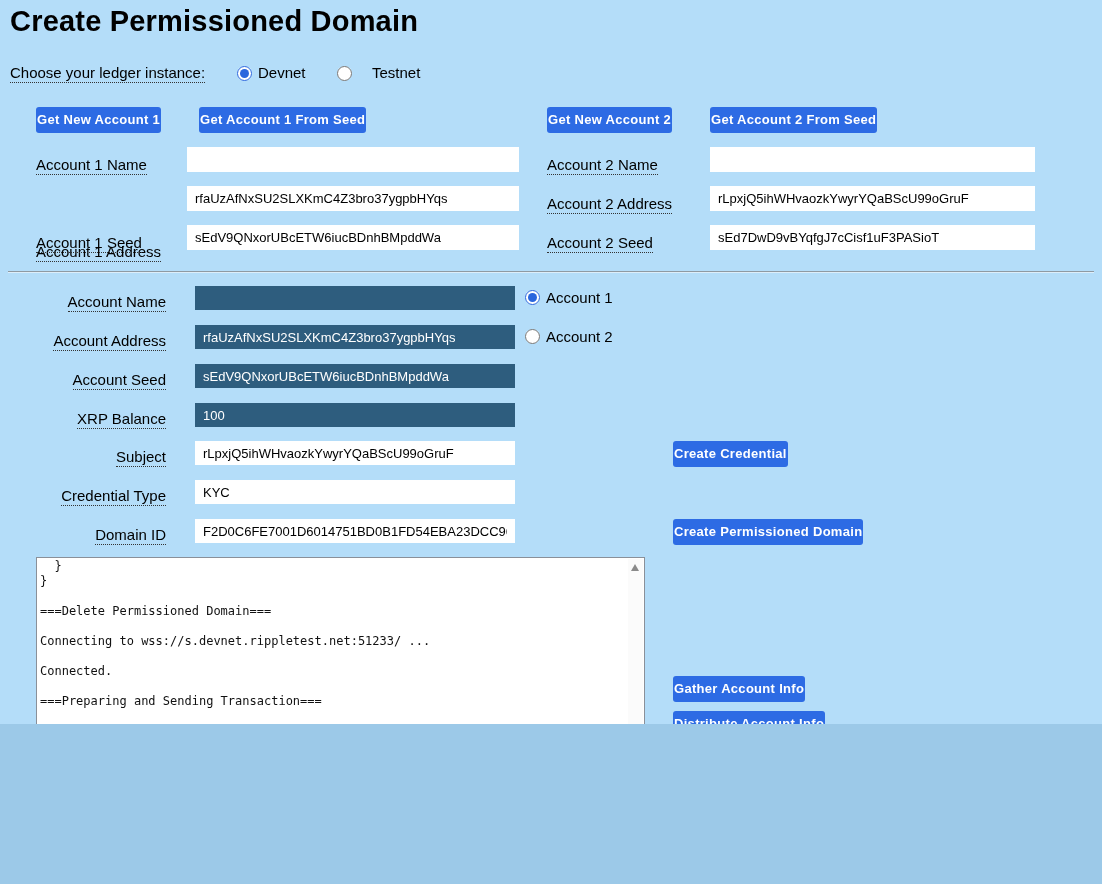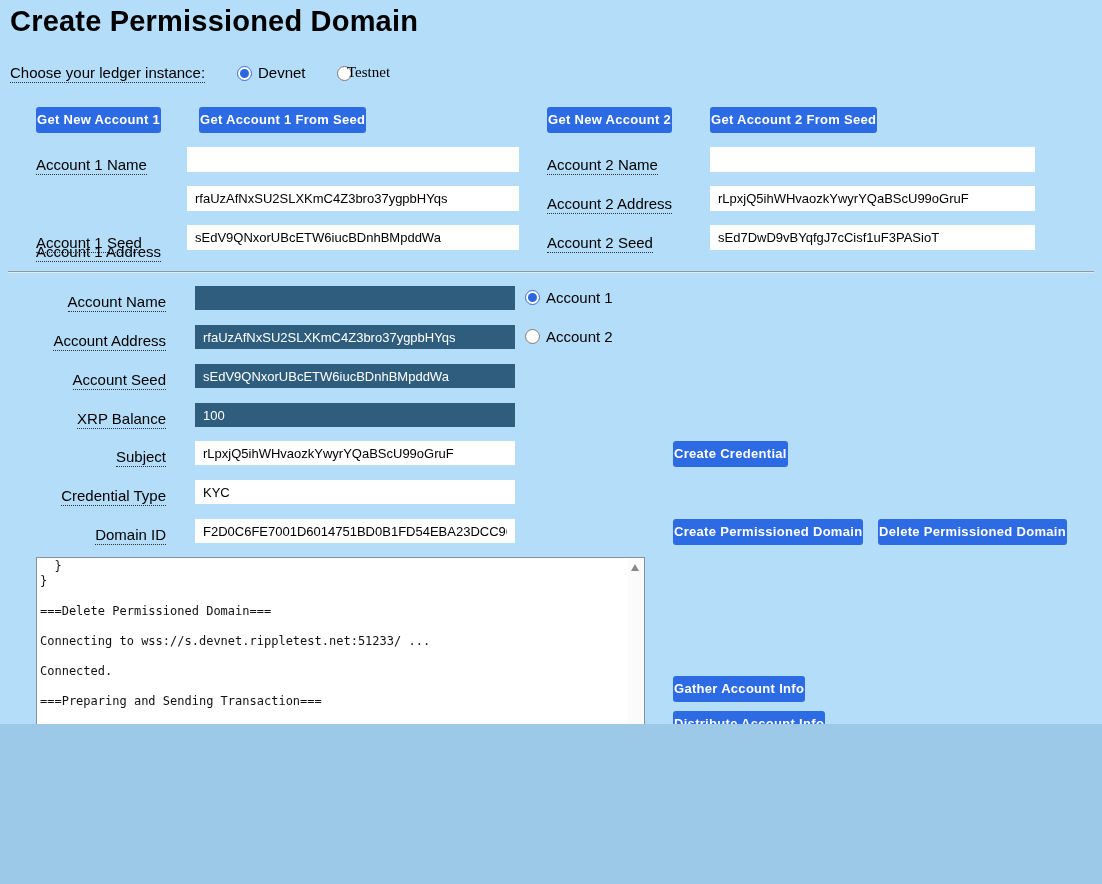--- a/index.html
+++ b/index.html
@@ -55,21 +55,21 @@
 <div class="page">
 
   <h1 class="title">Create Permissioned Domain</h1>
 
   <div class="lbl" style="left:10px; top:64px;">
     <span>Choose your ledger instance:</span>
   </div>
   <input type="radio" name="ledger" class="radio" style="left: 237px; top: 66px;" checked="checked">
   <span class="radio-lbl" style="left:258px; top:64px;">Devnet</span>
   <input type="radio" name="ledger" class="radio" style="left: 337px; top: 66px;">
-  <span class="radio-lbl" style="left:347px; top:64px;font-family:Liberation Serif, serif;">Testnet</span>
+  <span class="radio-lbl" style="left:372px; top:64px;">Testnet</span>
 
   <button class="btn" style="left:36px; top:107px;">Get New Account 1</button>
   <button class="btn" style="left:199px; top:107px;">Get Account 1 From Seed</button>
 
   <div class="lbl" style="left:36px; top:156px;">
     <span>Account 1 Name</span></div>
   <input class="inp" style="left: 187px; top: 147px; width: 332px;">
 
   <div class="lbl" style="left:36px; top:195px;margin-top:48px;">
     <span>Account 1 Address</span></div>
@@ -124,21 +124,20 @@
   <div class="lbl r" style="top:487px;">
     <span>Credential Type</span></div>
   <input class="inp" style="left: 195px; top: 480px; width: 320px; height: 24px;" value="KYC">
 
   <div class="lbl r" style="top:526px;">
     <span>Domain ID</span></div>
   <input class="inp" style="left: 195px; top: 519px; width: 320px; height: 24px;" value="F2D0C6FE7001D6014751BD0B1FD54EBA23DCC968360F8BAB2DEEB0B37E2D1055">
 
   <button class="btn" style="left:673px; top:441px;">Create Credential</button>
   <button class="btn" style="left:673px; top:519px;">Create Permissioned Domain</button>
-  <button class="btn" style="left:878px; top:519px;">Delete Permissioned Domain</button>
 
   <div class="console">
     <div class="console-text">  }
 }
 
 ===Delete Permissioned Domain===
 
 Connecting to wss://s.devnet.rippletest.net:51233/ ...
 
 Connected.

